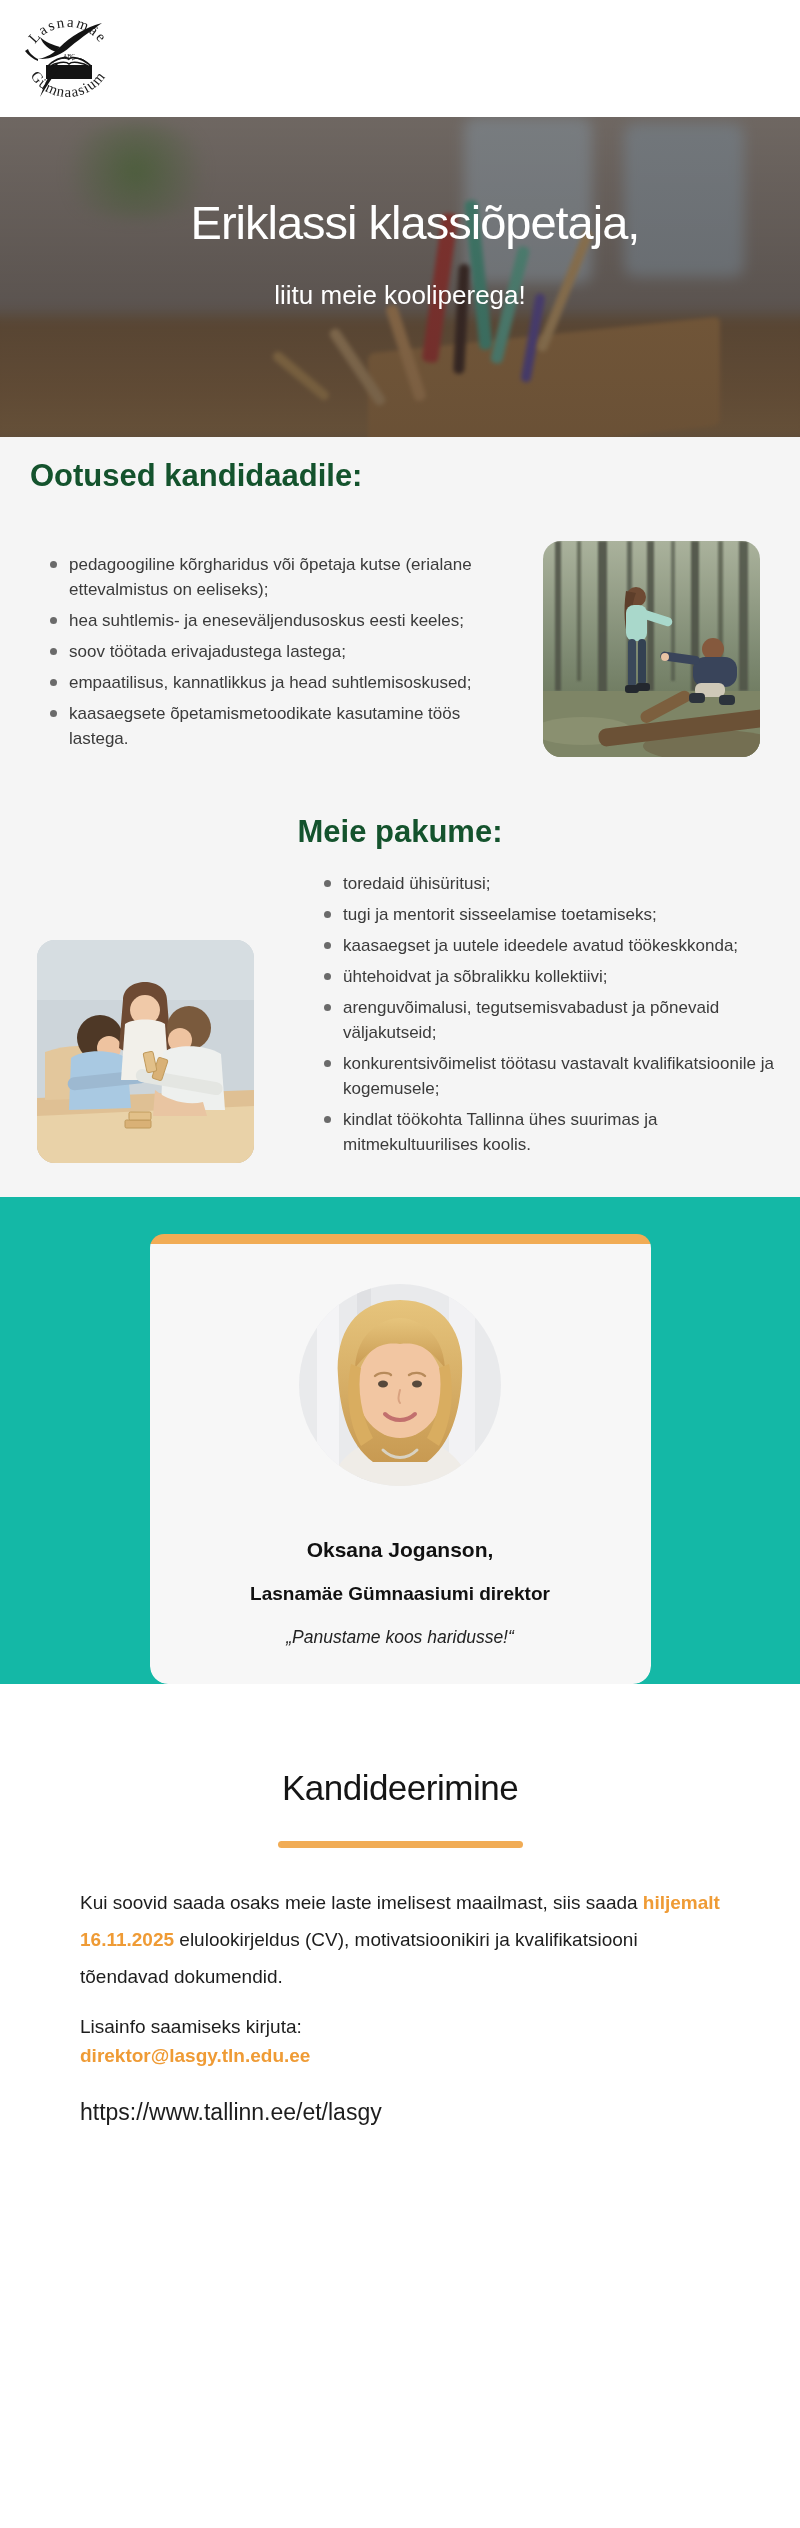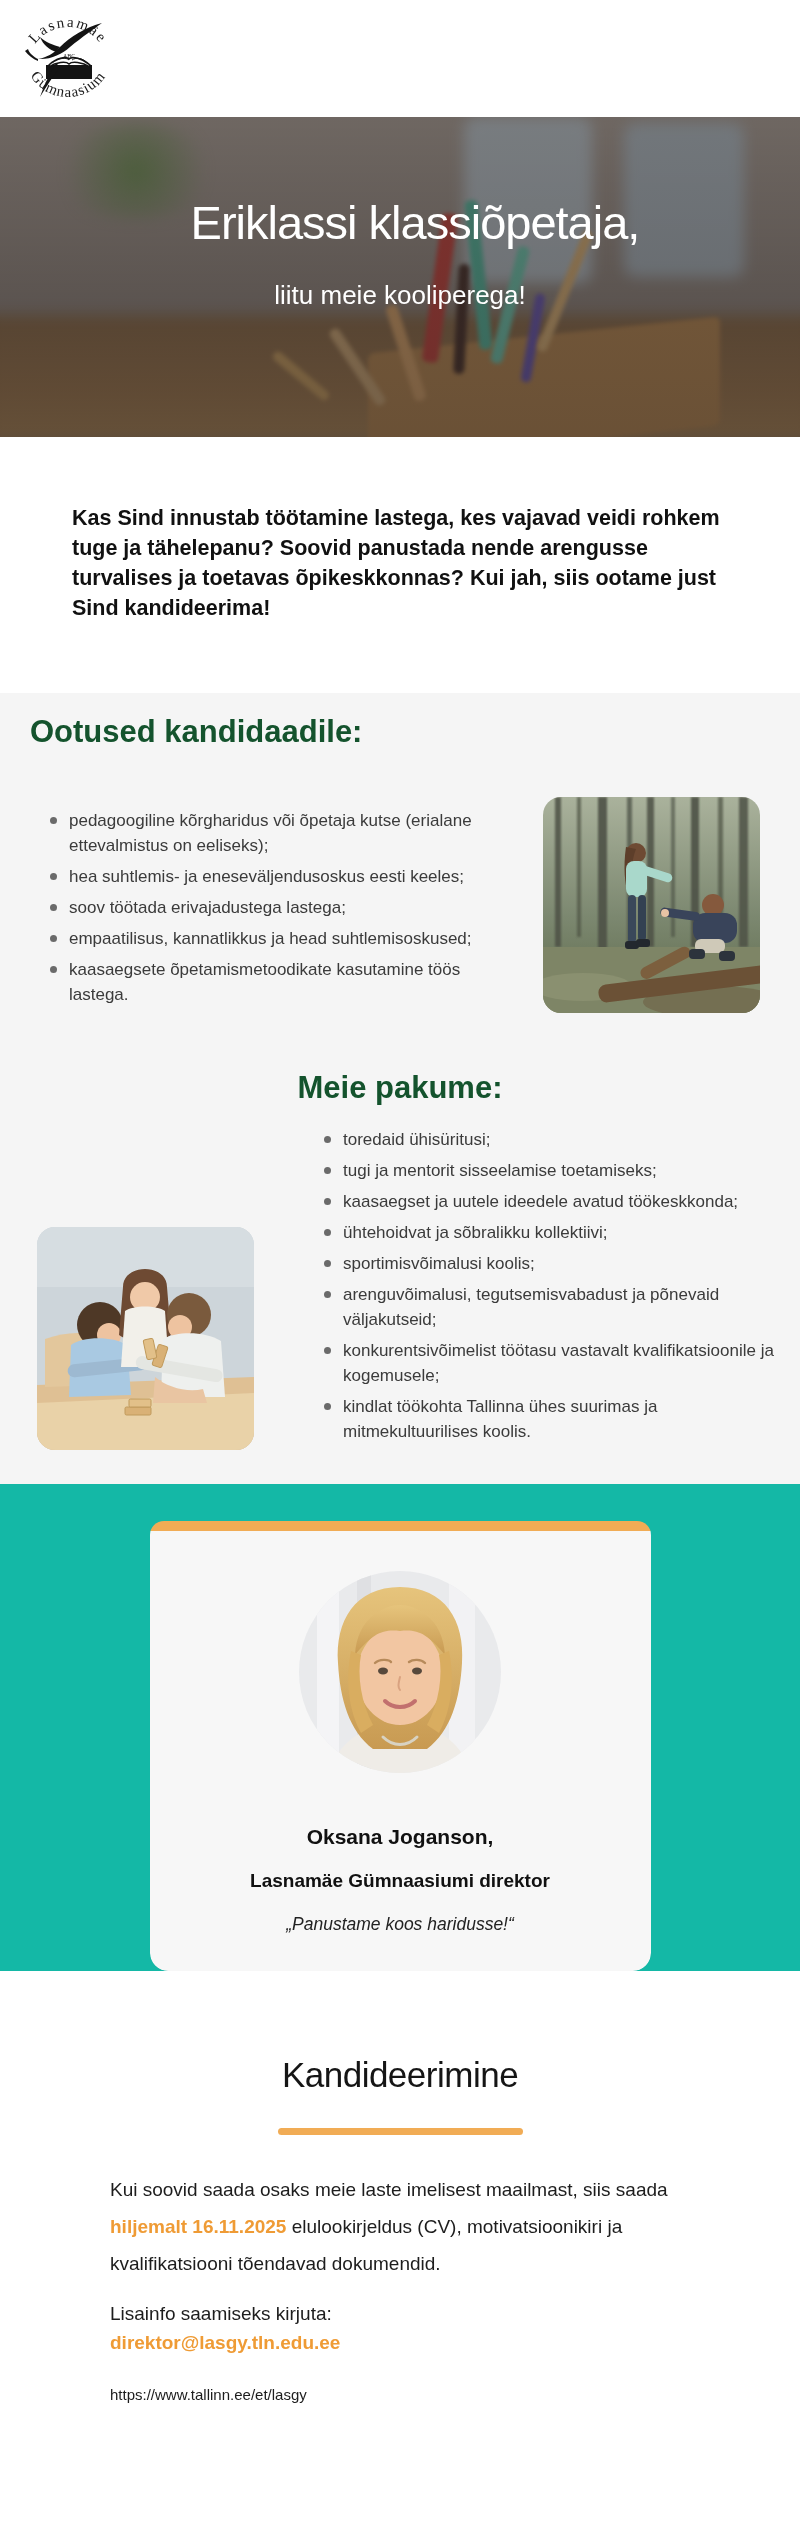--- a/index.html
+++ b/index.html
@@ -68,28 +68,28 @@
   .card-wrap{padding-top:37px;background:#14b8a6;}
   .card{width:501px;margin:0 auto;border-radius:14px 14px 18px 18px;overflow:hidden;}
   .card-bar{height:10px;background:#f1ac55;border-radius:14px 14px 0 0;}
   .card-body{background:#f7f7f7;text-align:center;padding:40px 30px 30px 30px;border-radius:0 0 18px 18px;}
   .avatar{width:202px;height:202px;border-radius:50%;overflow:hidden;margin:0 auto;display:block;}
   .dir-name{margin:52px 0 0 0;font-size:21px;font-weight:700;color:#111;}
   .dir-role{margin:21px 0 0 0;font-size:19px;font-weight:700;color:#111;}
   .dir-quote{margin:22px 0 6px 0;font-size:17.5px;font-style:italic;color:#222;}
 
   
-  .apply{padding:0 110px;}
+  .apply{padding:0 80px;}
   .apply-h{margin:84px 0 0 0;text-align:center;font-size:35px;font-weight:400;color:#151515;letter-spacing:-.5px;}
   .apply-divider{width:245px;height:7px;border-radius:4px;background:#f1ac55;margin:33px auto 0 auto;}
   .apply-text{margin:36px 0 0 0;max-width:640px;font-size:19px;line-height:37px;color:#1d1d1d;}
   .orange{color:#ef9b35;font-weight:700;}
   .contact{margin:18px 0 0 0;font-size:19px;line-height:27px;color:#1d1d1d;}
   .contact .email{display:inline-block;margin-top:2px;text-decoration:none;}
-  .website{display:inline-block;margin:30px 0 0 0;font-size:15px;color:#1d1d1d;text-decoration:none;}
+  .website{display:inline-block;margin:30px 0 0 0;font-size:23px;color:#1d1d1d;text-decoration:none;}
   .tail{height:16px;}
 </style>
 </head>
 <body>
 
 <div class="page">
 
   <div class="header">
     <div class="logo">
       <svg width="104" height="112" viewBox="0 0 104 112" xmlns="http://www.w3.org/2000/svg">
@@ -136,23 +136,20 @@
       <div class="pencil p5"></div>
       <div class="pencil p8"></div>
       <div class="hero-overlay"></div>
     </div>
     <div class="hero-text">
       <h1 class="hero-title">Eriklassi klassiõpetaja,</h1>
       <div class="hero-sub">liitu meie kooliperega!</div>
     </div>
   </div>
 
-  <div class="intro">
-    <p>Kas Sind innustab töötamine lastega, kes vajavad veidi rohkem tuge ja tähelepanu? Soovid panustada nende arengusse turvalises ja toetavas õpikeskkonnas? Kui jah, siis ootame just Sind kandideerima!</p>
-  </div>
 
   <div class="gray">
 
     <h2 class="sec-h h-left">Ootused kandidaadile:</h2>
     <div class="row">
       <ul class="list col-list1">
           <li>pedagoogiline kõrgharidus või õpetaja kutse (erialane ettevalmistus on eeliseks);</li>
           <li>hea suhtlemis- ja eneseväljendusoskus eesti keeles;</li>
           <li>soov töötada erivajadustega lastega;</li>
           <li>empaatilisus, kannatlikkus ja head suhtlemisoskused;</li>
@@ -254,21 +251,20 @@
             <rect x="118" y="118" width="10" height="22" rx="2" transform="rotate(18 123 129)"></rect>
             <rect x="108" y="112" width="10" height="20" rx="2" fill="#e2c089" transform="rotate(-12 113 122)"></rect>
           </g>
         </svg>
       </span>
       <ul class="list col-list2">
           <li>toredaid ühisüritusi;</li>
           <li>tugi ja mentorit sisseelamise toetamiseks;</li>
           <li>kaasaegset ja uutele ideedele avatud töökeskkonda;</li>
           <li>ühtehoidvat ja sõbralikku kollektiivi;</li>
-          <li>sportimisvõimalusi koolis;</li>
           <li>arenguvõimalusi, tegutsemisvabadust ja põnevaid väljakutseid;</li>
           <li>konkurentsivõimelist töötasu vastavalt kvalifikatsioonile ja kogemusele;</li>
           <li>kindlat töökohta Tallinna ühes suurimas ja mitmekultuurilises koolis.</li>
         </ul>
     </div>
   </div>
 
   <div class="card-wrap">
     <div class="card">
       <div class="card-bar"></div>

